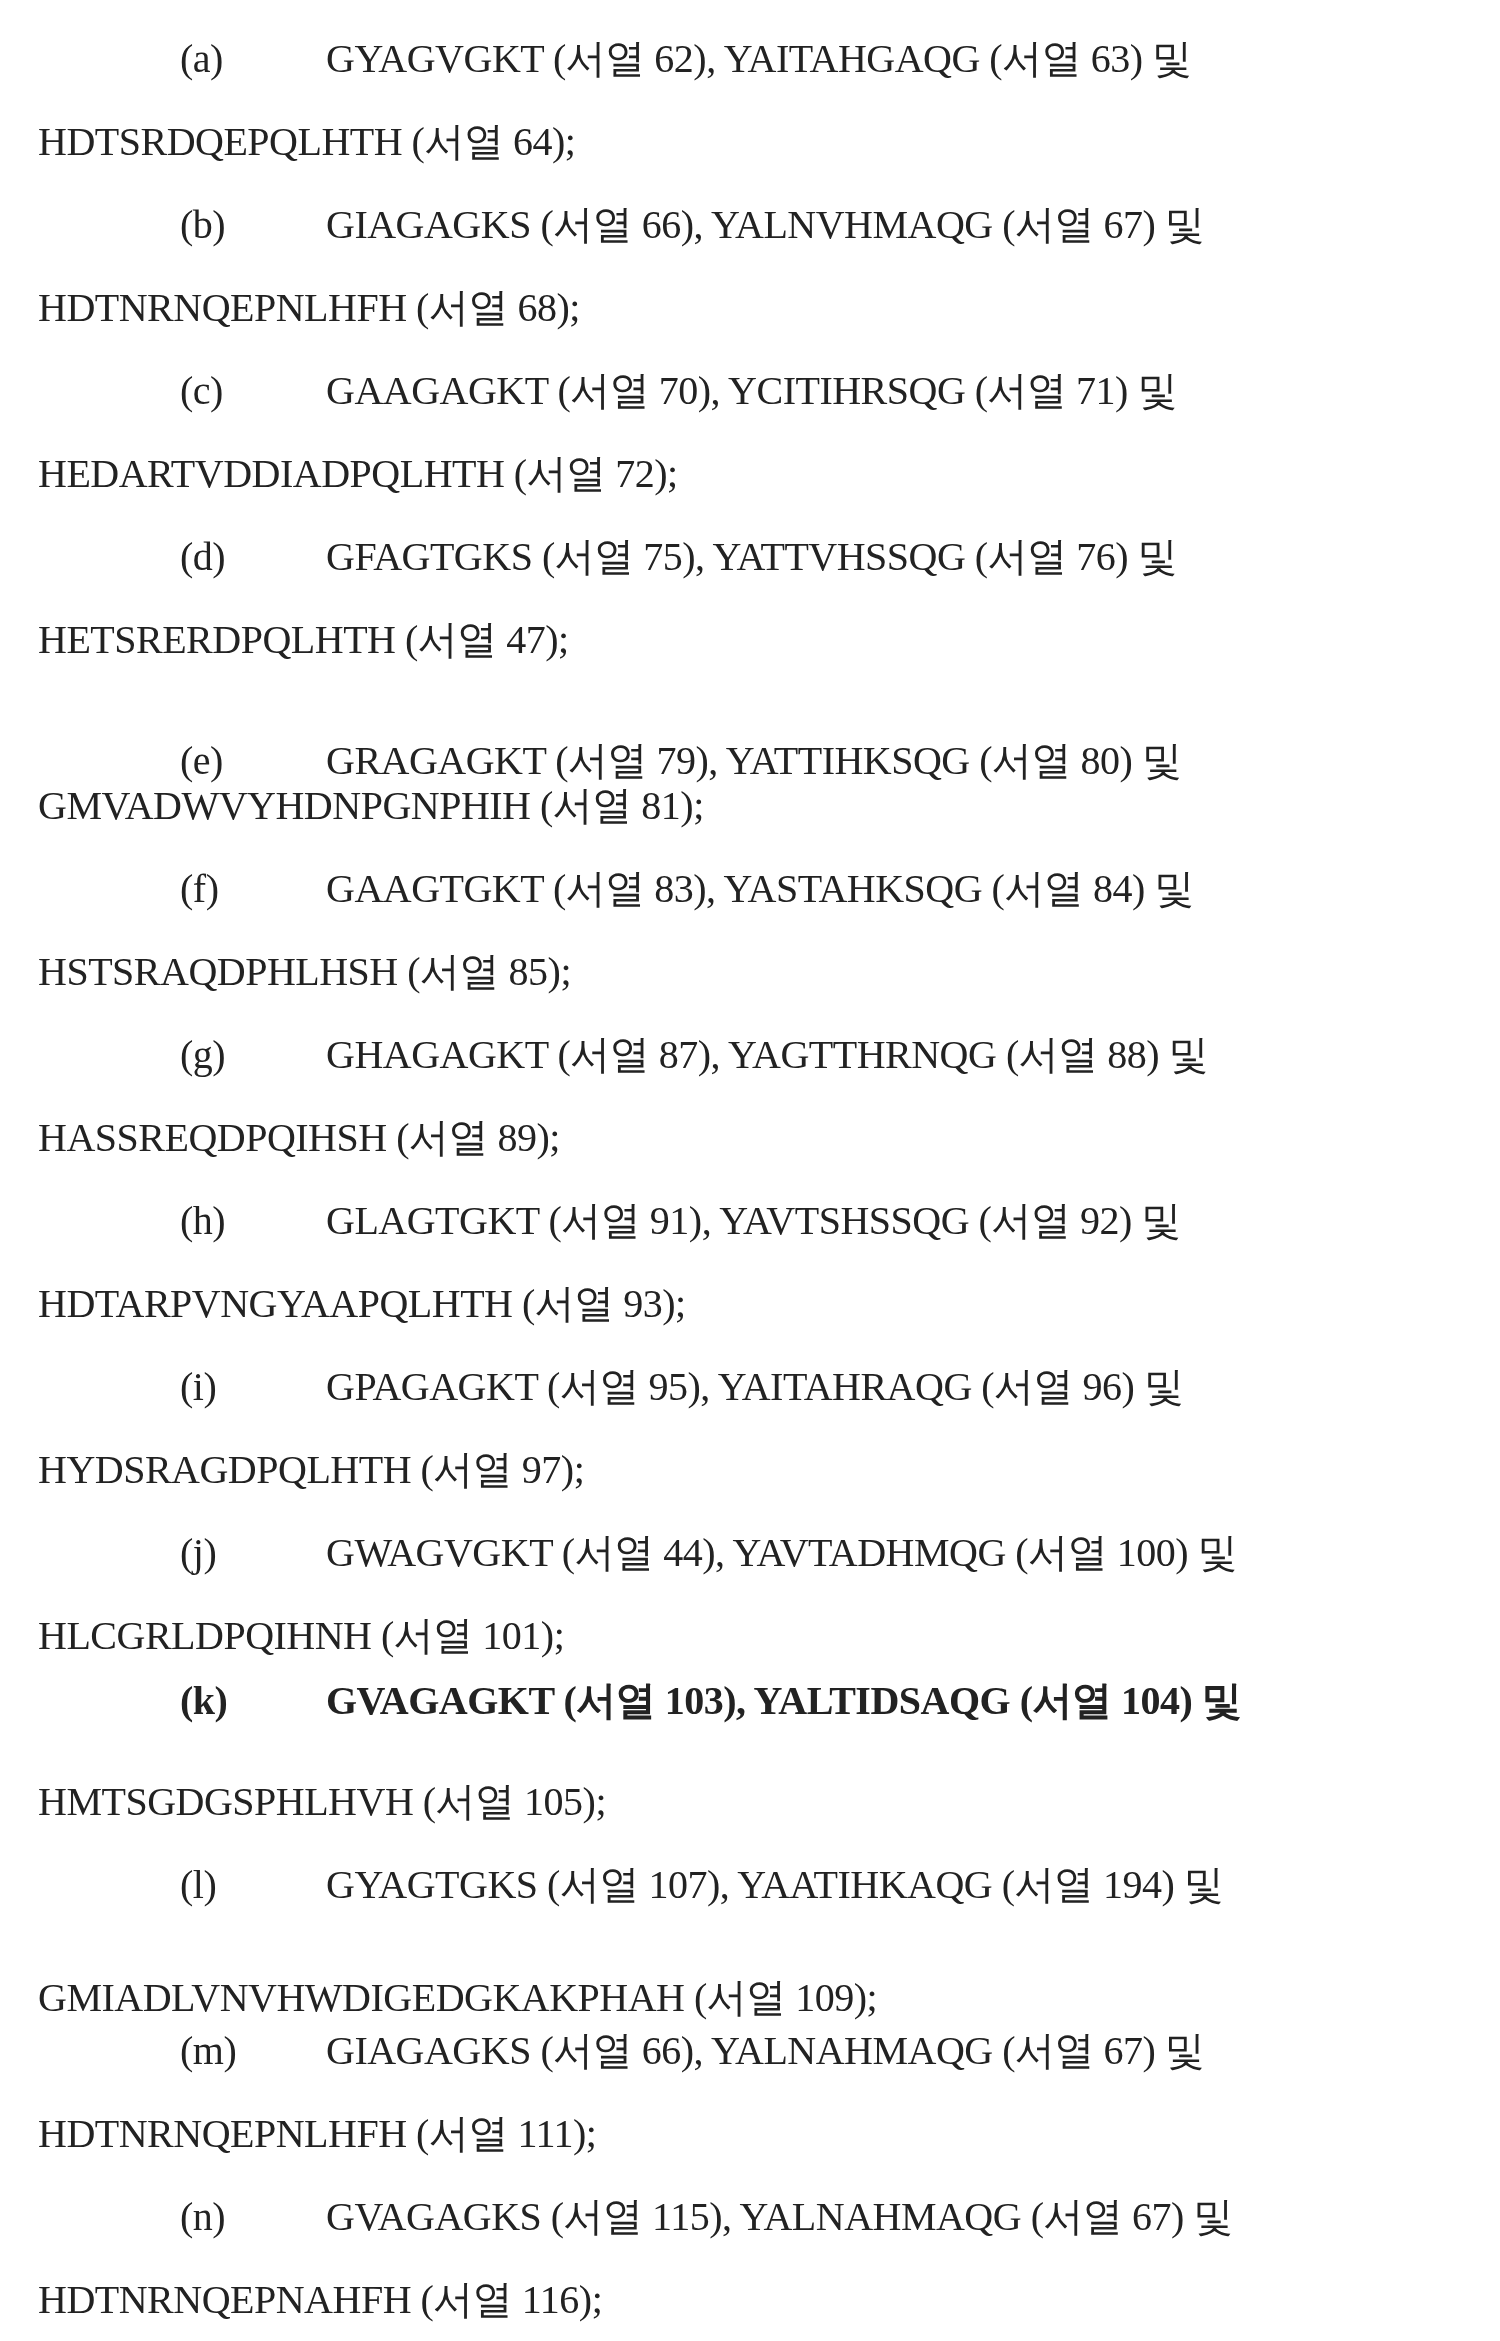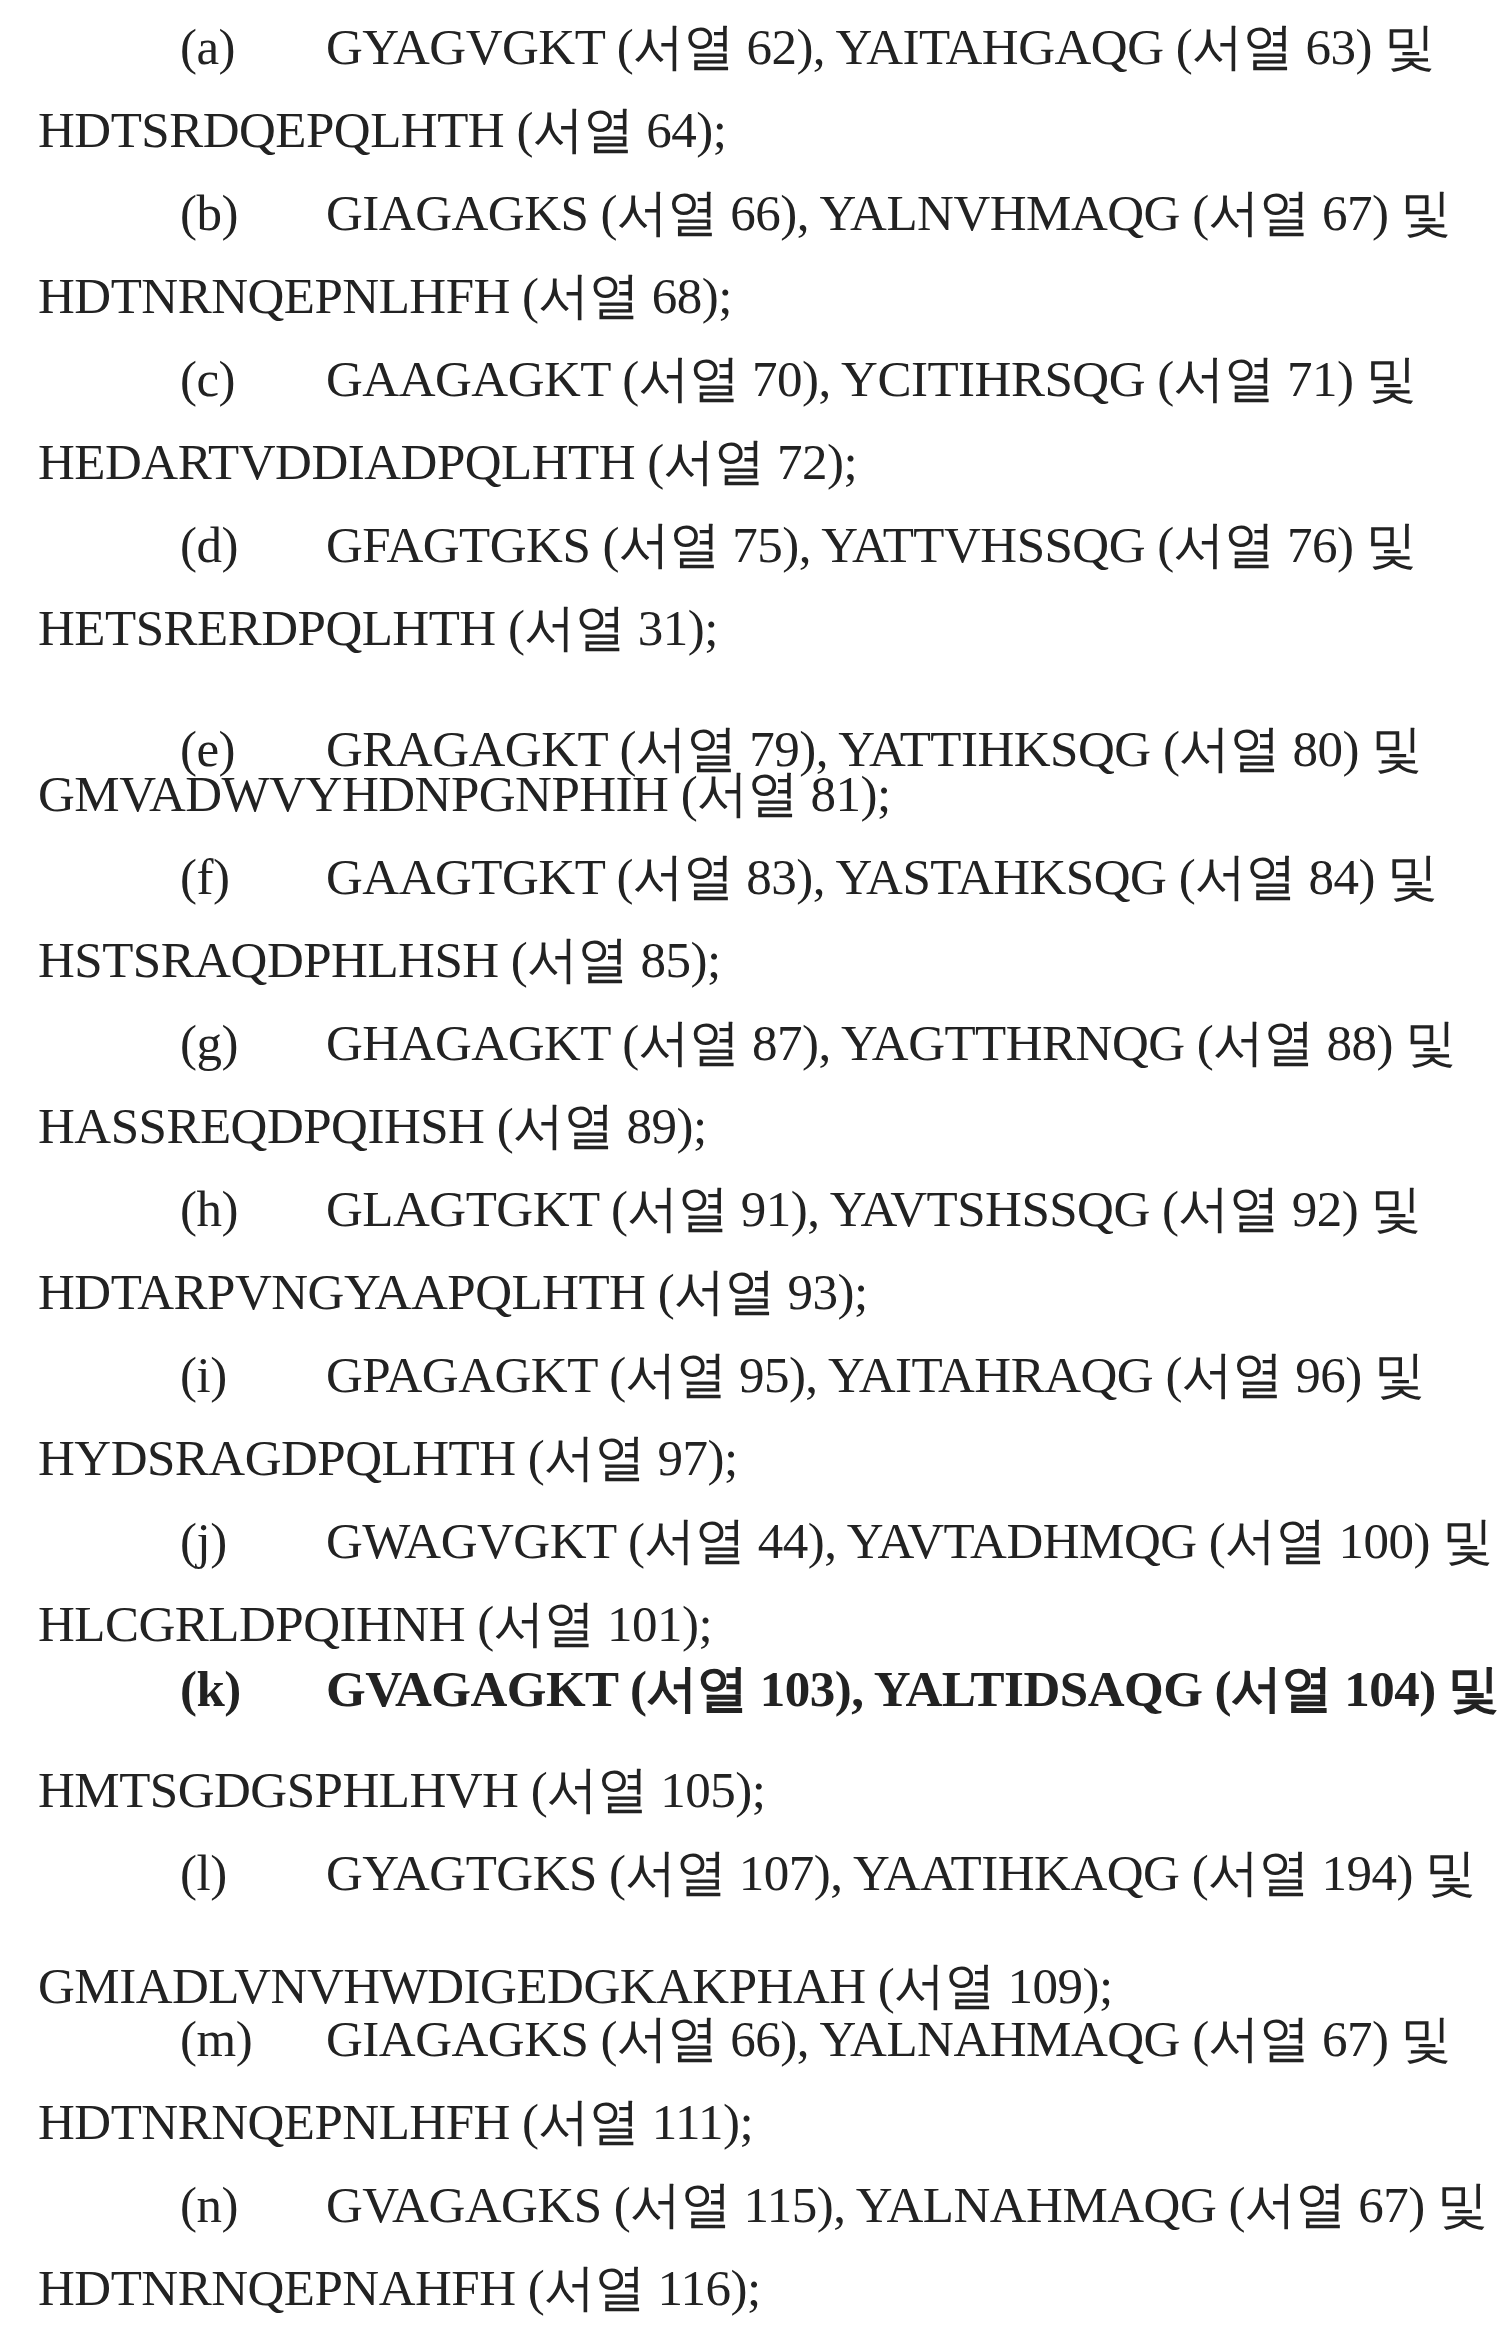--- a/index.html
+++ b/index.html
@@ -1,35 +1,35 @@
 <!DOCTYPE html>
 <html><head>
 <meta charset="utf-8">
 <style>
   html, body { margin: 0; padding: 0; background: #ffffff; }
   body { width: 1500px; height: 2341px; position: relative; overflow: hidden;
     font-family: "Liberation Serif", "DejaVu Serif", serif; color: #222; }
   .page { position: absolute; left: 0; top: 0; width: 1500px; }
-  .line { position: absolute; white-space: nowrap; font-size: 51px; line-height: 50px; letter-spacing: -0.5px; }
+  .line { position: absolute; white-space: nowrap; font-size: 40px; line-height: 50px; letter-spacing: -0.5px; margin-top: 12px; }
   .line.first { left: 180px; }
   .line.second { left: 38px; }
   .label { display: inline-block; width: 146px; }
 </style>
 </head>
 <body>
 
 <div class="page" id="page">
     <div class="line first" style="top: 22px;"><span class="label">(a)</span><span>GYAGVGKT (서열  62), YAITAHGAQG (서열  63) 및</span></div>
     <div class="line second" style="top: 105px;">HDTSRDQEPQLHTH (서열  64);</div>
     <div class="line first" style="top: 188px;"><span class="label">(b)</span><span>GIAGAGKS (서열  66), YALNVHMAQG (서열  67) 및</span></div>
     <div class="line second" style="top: 271px;">HDTNRNQEPNLHFH (서열  68);</div>
     <div class="line first" style="top: 354px;"><span class="label">(c)</span><span>GAAGAGKT (서열  70), YCITIHRSQG (서열  71) 및</span></div>
     <div class="line second" style="top: 437px;">HEDARTVDDIADPQLHTH (서열  72);</div>
     <div class="line first" style="top: 520px;"><span class="label">(d)</span><span>GFAGTGKS (서열  75), YATTVHSSQG (서열  76) 및</span></div>
-    <div class="line second" style="top: 603px;">HETSRERDPQLHTH (서열  31);</div>
+    <div class="line second" style="top: 603px;">HETSRERDPQLHTH (서열  47);</div>
     <div class="line first" style="top: 724px;"><span class="label">(e)</span><span>GRAGAGKT (서열  79), YATTIHKSQG (서열  80) 및</span></div>
     <div class="line second" style="top: 769px; text-align: right;">GMVADWVYHDNPGNPHIH (서열  81);</div>
     <div class="line first" style="top: 852px;"><span class="label">(f)</span><span>GAAGTGKT (서열  83), YASTAHKSQG (서열  84) 및</span></div>
     <div class="line second" style="top: 935px;">HSTSRAQDPHLHSH (서열  85);</div>
     <div class="line first" style="top: 1018px;"><span class="label">(g)</span><span>GHAGAGKT (서열  87), YAGTTHRNQG (서열  88) 및</span></div>
     <div class="line second" style="top: 1101px;">HASSREQDPQIHSH (서열  89);</div>
     <div class="line first" style="top: 1184px;"><span class="label">(h)</span><span>GLAGTGKT (서열  91), YAVTSHSSQG (서열  92) 및</span></div>
     <div class="line second" style="top: 1267px;">HDTARPVNGYAAPQLHTH (서열  93);</div>
     <div class="line first" style="top: 1350px;"><span class="label">(i)</span><span>GPAGAGKT (서열  95), YAITAHRAQG (서열  96) 및</span></div>
     <div class="line second" style="top: 1433px;">HYDSRAGDPQLHTH (서열  97);</div>

